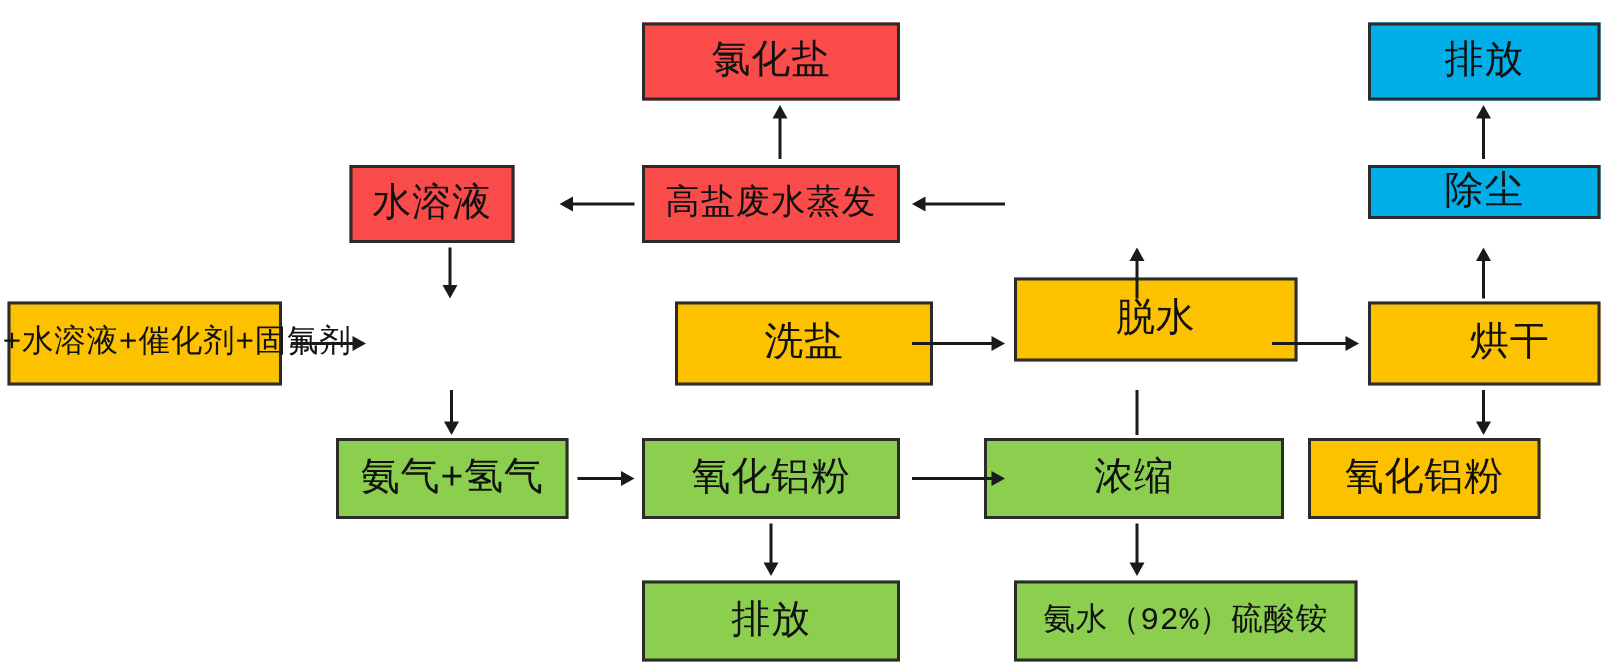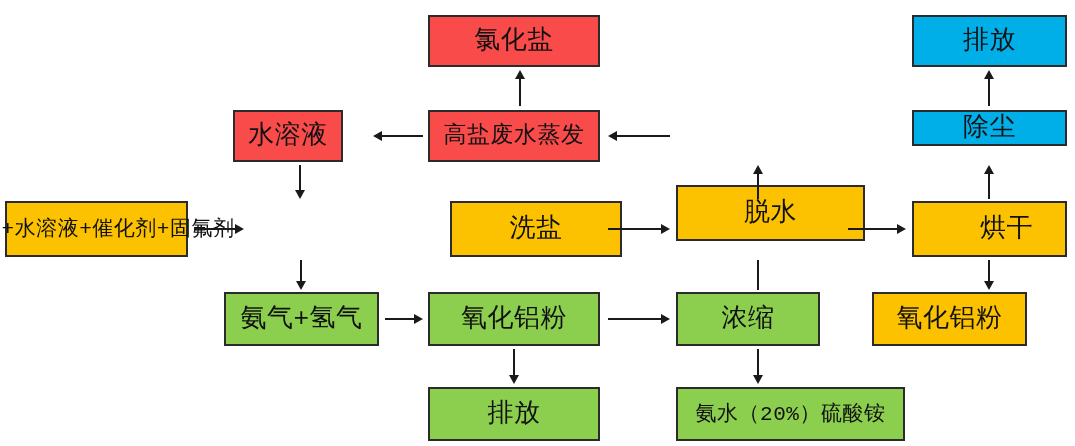--- a/index.html
+++ b/index.html
@@ -88,24 +88,24 @@
     <div class="node c-blue" style="left: 912px; top: 15px; width: 155px; height: 52px;">排放</div>
     <div class="node c-red" style="left: 233px; top: 110px; width: 110px; height: 52px;">水溶液</div>
     <div class="node c-red sm" style="left: 428px; top: 110px; width: 172px; height: 52px;">高盐废水蒸发</div>
     <div class="node c-blue" style="left: 912px; top: 110px; width: 155px; height: 36px;">除尘</div>
     <div class="node c-orange xs" style="left: 5px; top: 201px; width: 183px; height: 56px;">铝灰+水溶液+催化剂+固氟剂</div>
     <div class="node c-orange" style="left: 428px; top: 201px; width: 172px; height: 56px; margin-left: 22px;">洗盐</div>
     <div class="node c-orange" style="left: 676px; top: 185px; width: 189px; height: 56px;">脱水</div>
     <div class="node c-orange" style="left: 912px; top: 201px; width: 155px; height: 56px; padding-left: 34px;">烘干</div>
     <div class="node c-green" style="left: 224px; top: 292px; width: 155px; height: 54px;">氨气+氢气</div>
     <div class="node c-green" style="left: 428px; top: 292px; width: 172px; height: 54px;">氧化铝粉</div>
-    <div class="node c-green" style="left: 676px; top: 292px; width: 144px; height: 54px;">浓缩</div>
+    <div class="node c-green" style="left: 656px; top: 292px; width: 200px; height: 54px;">浓缩</div>
     <div class="node c-orange" style="left: 872px; top: 292px; width: 155px; height: 54px;">氧化铝粉</div>
     <div class="node c-green" style="left: 428px; top: 387px; width: 172px; height: 54px;">排放</div>
-    <div class="node c-green xs" style="left: 676px; top: 387px; width: 229px; height: 54px;">氨水（20%）硫酸铵</div>
+    <div class="node c-green xs" style="left: 676px; top: 387px; width: 229px; height: 54px;">氨水（92%）硫酸铵</div>
     <div class="arrow v" style="left: 513px; top: 70px; width: 14px; height: 36px;">
       <div class="shaft" style="top: 7px; bottom: 0px;"></div>
       <div class="head up"></div>
     </div>
     <div class="arrow v" style="left: 982px; top: 70px; width: 14px; height: 36px;">
       <div class="shaft" style="top: 7px; bottom: 0px;"></div>
       <div class="head up"></div>
     </div>
     <div class="arrow h" style="left: 373px; top: 129px; width: 50px; height: 14px;">
       <div class="shaft" style="left: 7px; right: 0px;"></div>

